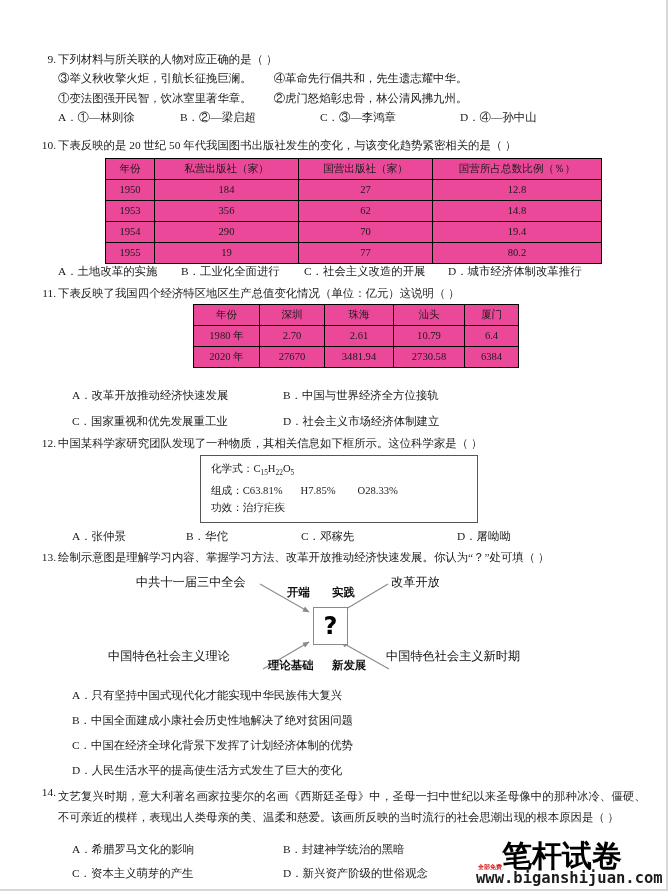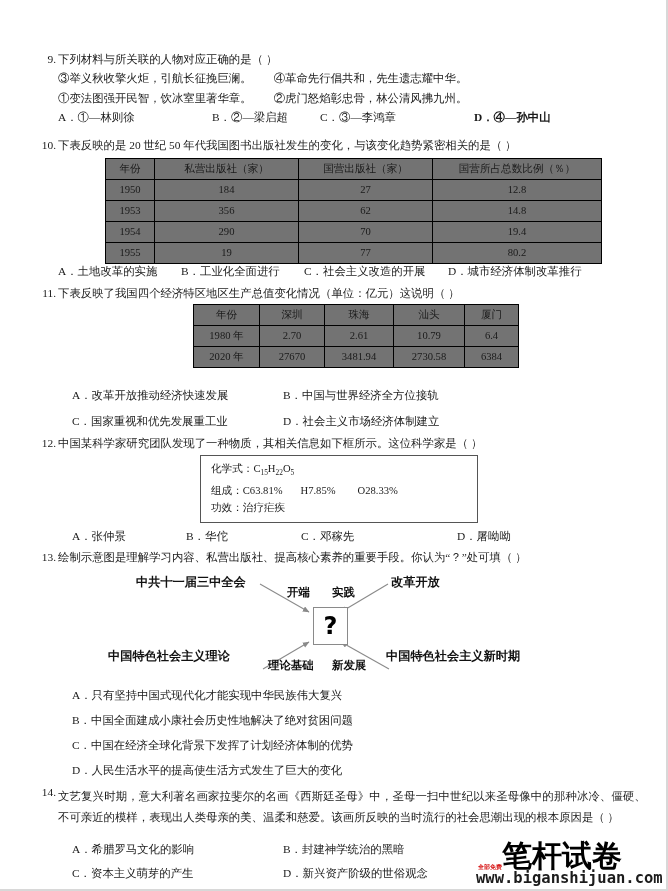--- a/index.html
+++ b/index.html
@@ -82,21 +82,21 @@
     font-size: 11.4px;
     line-height: 19.5px;
     position: relative;
   }
   .opt { position: absolute; top: 0; white-space: nowrap; }
 
   
   table.dt {
     border-collapse: collapse;
     font-size: 10.6px;
-    background: #737373;
+    background: #ec4899;
   }
   table.dt td, table.dt th {
     border: 1px solid #000;
     text-align: center;
     font-weight: normal;
     padding: 2px 4px;
     line-height: 16px;
     white-space: nowrap;
   }
   #table10 { position: absolute; left: 105px; top: 158px; }
@@ -136,21 +136,21 @@
     left: 100px; top: 572px;
     width: 480px; height: 106px;
   }
   #diagram svg { position: absolute; left: 0; top: 0; }
   .dlabel {
     position: absolute;
     font-family: "DejaVu Sans", "Liberation Sans", sans-serif;
     font-size: 12.2px;
     color: #111;
     white-space: nowrap;
-    font-weight: 700;
+    font-weight: 400;
   }
   .dlabel-sm {
     position: absolute;
     font-family: "DejaVu Sans", "Liberation Sans", sans-serif;
     font-size: 11.4px;
     color: #111;
     white-space: nowrap;
     font-weight: 600;
   }
   #qmark {
@@ -213,23 +213,23 @@
       <span class="qbody">下列材料与所关联的人物对应正确的是（      ）</span>
     </div>
     <div class="sub">
       <span class="pair">③举义秋收擎火炬，引航长征挽巨澜。</span><span class="gap-lg"></span><span class="pair">④革命先行倡共和，先生遗志耀中华。</span>
     </div>
     <div class="sub">
       <span class="pair">①变法图强开民智，饮冰室里著华章。</span><span class="gap-lg"></span><span class="pair">②虎门怒焰彰忠骨，林公清风拂九州。</span>
     </div>
     <div class="opts" style="height:19.5px;">
       <span class="opt" style="left:0px;">A．①—林则徐</span>
-      <span class="opt" style="left:122px;margin-left:32px;">B．②—梁启超</span>
+      <span class="opt" style="left:122px;">B．②—梁启超</span>
       <span class="opt" style="left:262px;">C．③—李鸿章</span>
-      <span class="opt" style="left:416px;font-weight:bold;">D．④—孙中山</span>
+      <span class="opt" style="left:402px;">D．④—孙中山</span>
     </div>
   </div>
 
   <div class="q" style="top:136px;">
     <div class="qline">
       <span class="qnum">10.</span>
       <span class="qbody">下表反映的是 20 世纪 50 年代我国图书出版社发生的变化，与该变化趋势紧密相关的是（      ）</span>
     </div>
   </div>
 
@@ -339,21 +339,21 @@
   <div class="opts" style="position:absolute; top:527px; left:0; margin-left:58px; height:19.5px;">
     <span class="opt" style="left:14px;">A．张仲景</span>
     <span class="opt" style="left:128px;">B．华佗</span>
     <span class="opt" style="left:243px;">C．邓稼先</span>
     <span class="opt" style="left:399px;">D．屠呦呦</span>
   </div>
 
   <div class="q" style="top:548px;">
     <div class="qline">
       <span class="qnum">13.</span>
-      <span class="qbody">绘制示意图是理解学习内容、私营出版社、提高核心素养的重要手段。你认为“？”处可填（      ）</span>
+      <span class="qbody">绘制示意图是理解学习内容、掌握学习方法、改革开放推动经济快速发展。你认为“？”处可填（      ）</span>
     </div>
   </div>
 
   <div id="diagram">
     <svg width="480" height="106" viewBox="0 0 480 106">
       <defs>
         <marker id="ah" markerWidth="7" markerHeight="7" refX="5.6" refY="2.6" orient="auto">
           <path d="M0,0 L6,2.6 L0,5.2 Z" fill="#8a8a8a"></path>
         </marker>
       </defs>

